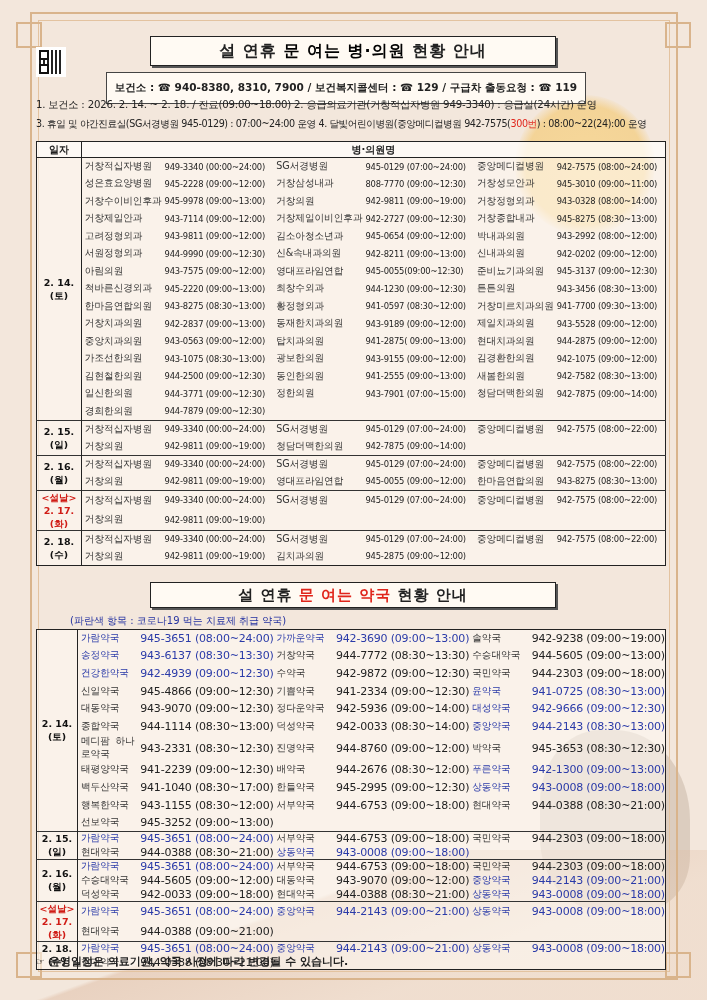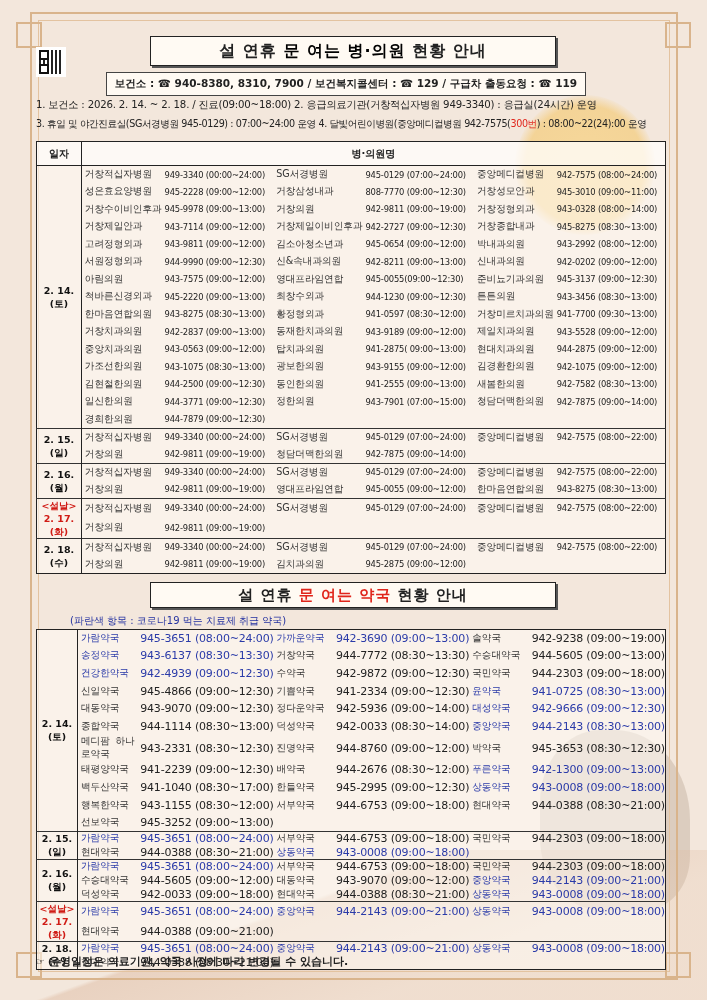--- a/index.html
+++ b/index.html
@@ -52,35 +52,35 @@
       repeating-linear-gradient(90deg, #222 0 2px, #fff 2px 4px),
       #fff;
     outline: 3px solid #fff;
   }
   .qr::before, .qr::after {
     content: ""; position: absolute; width: 6px; height: 6px; background: #fff; border: 2px solid #111;
   }
   .qr::before { left: 0; top: 0; }
   .qr::after { left: 0; bottom: 0; }
   .contact-box {
-    position: absolute; left: 106px; top: 72px; width: 480px; height: 24px;
+    position: absolute; left: 106px; top: 72px; width: 480px; height: 32px;
     border: 1px solid #444; background: #fffaf3;
     display: flex; align-items: center; justify-content: center;
     font-size: 10.5px; font-weight: bold;
   }
   .notice {
     position: absolute; left: 36px; font-size: 10.2px; white-space: nowrap; letter-spacing: -0.2px;
   }
   .notice .red { color: #e0251b; }
   .n1 { top: 98px; }
   .n2 { top: 118px; font-size: 9.6px; letter-spacing: -0.4px; }
 
   table { border-collapse: collapse; position: absolute; background: rgba(255,252,246,.55); }
   .hosp { left: 36px; top: 141px; width: 630px; border: 1.5px solid #222; }
-  .hosp th { font-size: 10px; height: 24px; border-bottom: 1.5px solid #222; font-weight: bold; background: rgba(255,255,255,.5); }
+  .hosp th { font-size: 10px; height: 16px; border-bottom: 1.5px solid #222; font-weight: bold; background: rgba(255,255,255,.5); }
   .hosp th.date-h { width: 52px; border-right: 1px solid #222; }
   td { font-size: 9px; white-space: nowrap; padding: 0 0 0 3px; vertical-align: middle; }
   td.date {
     width: 52px; text-align: center; font-weight: bold; font-size: 9.5px;
     border-right: 1px solid #222; padding: 0; line-height: 13px; color: #111;
   }
   td.date.red { color: #d01c16; }
   .hosp td.nm { width: 78px; font-size: 9.6px; color: #333; }
   .hosp td.ph { width: 118px; font-size: 8.4px; letter-spacing: -0.2px; color: #222; }
   .hosp tr.r td { height: 17.5px; }

